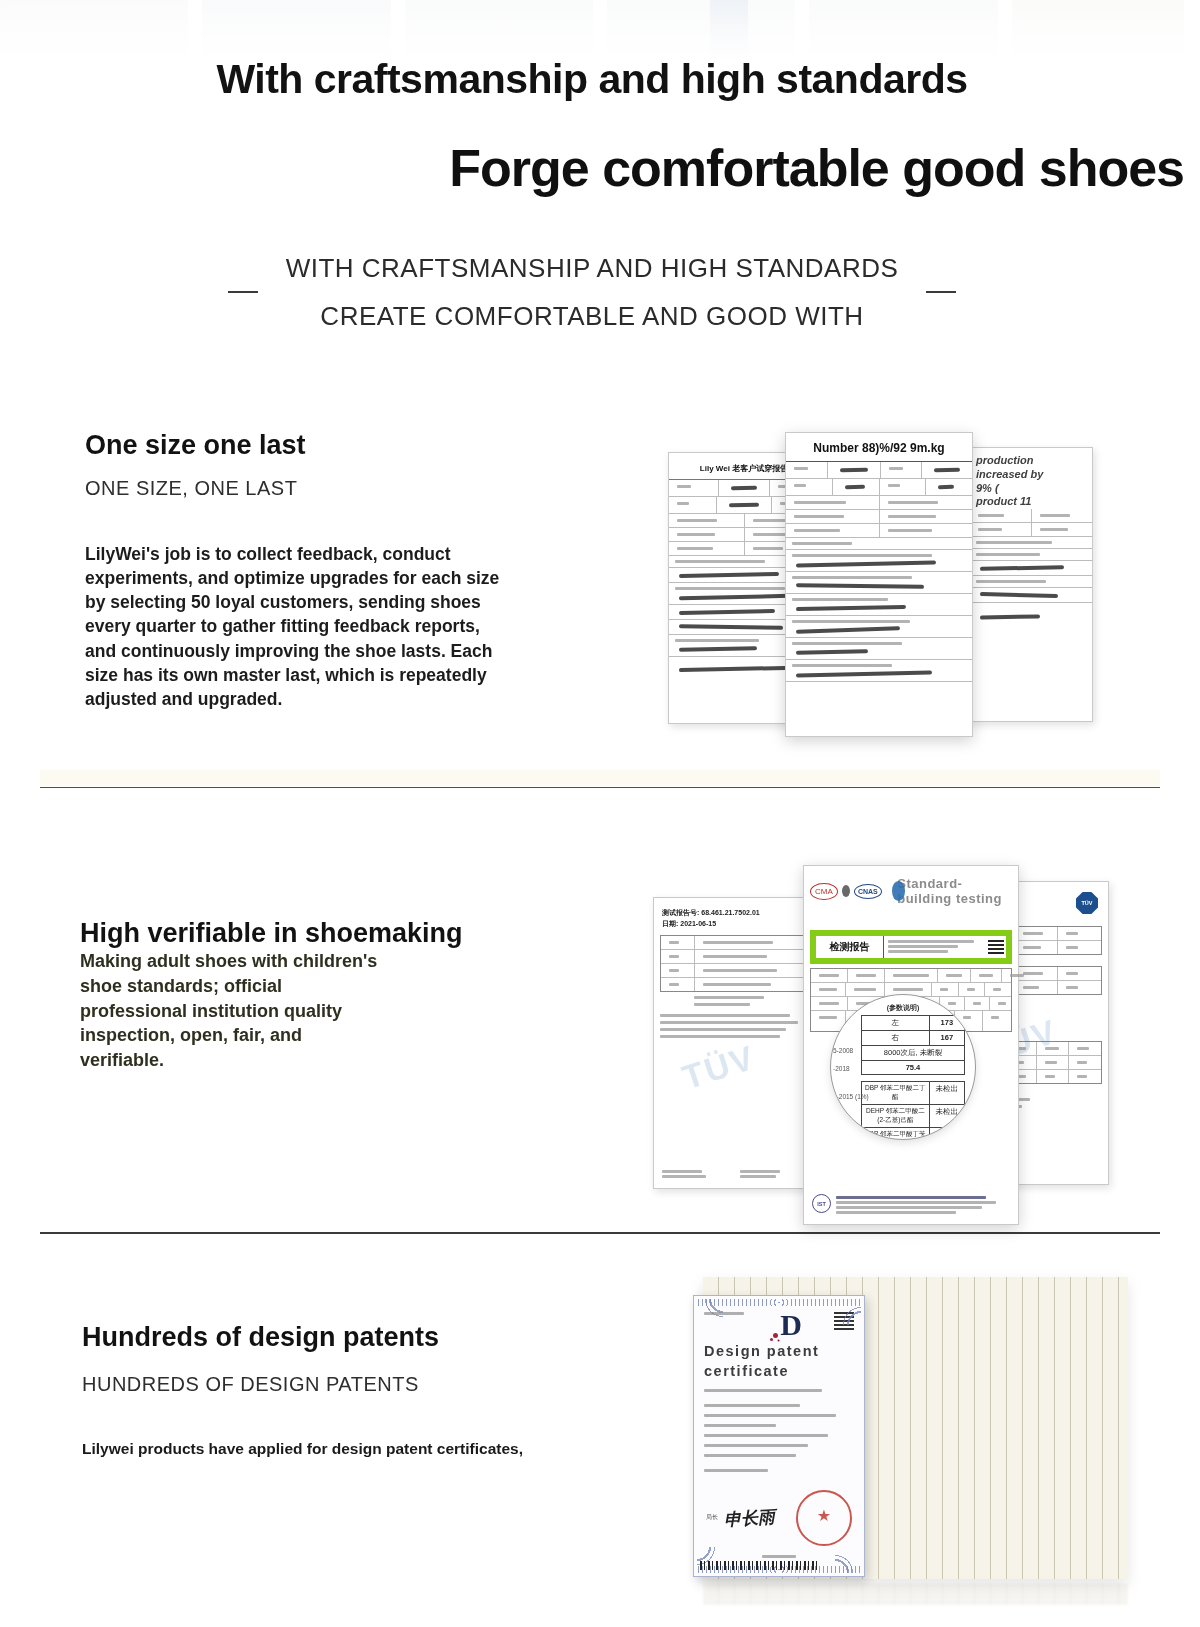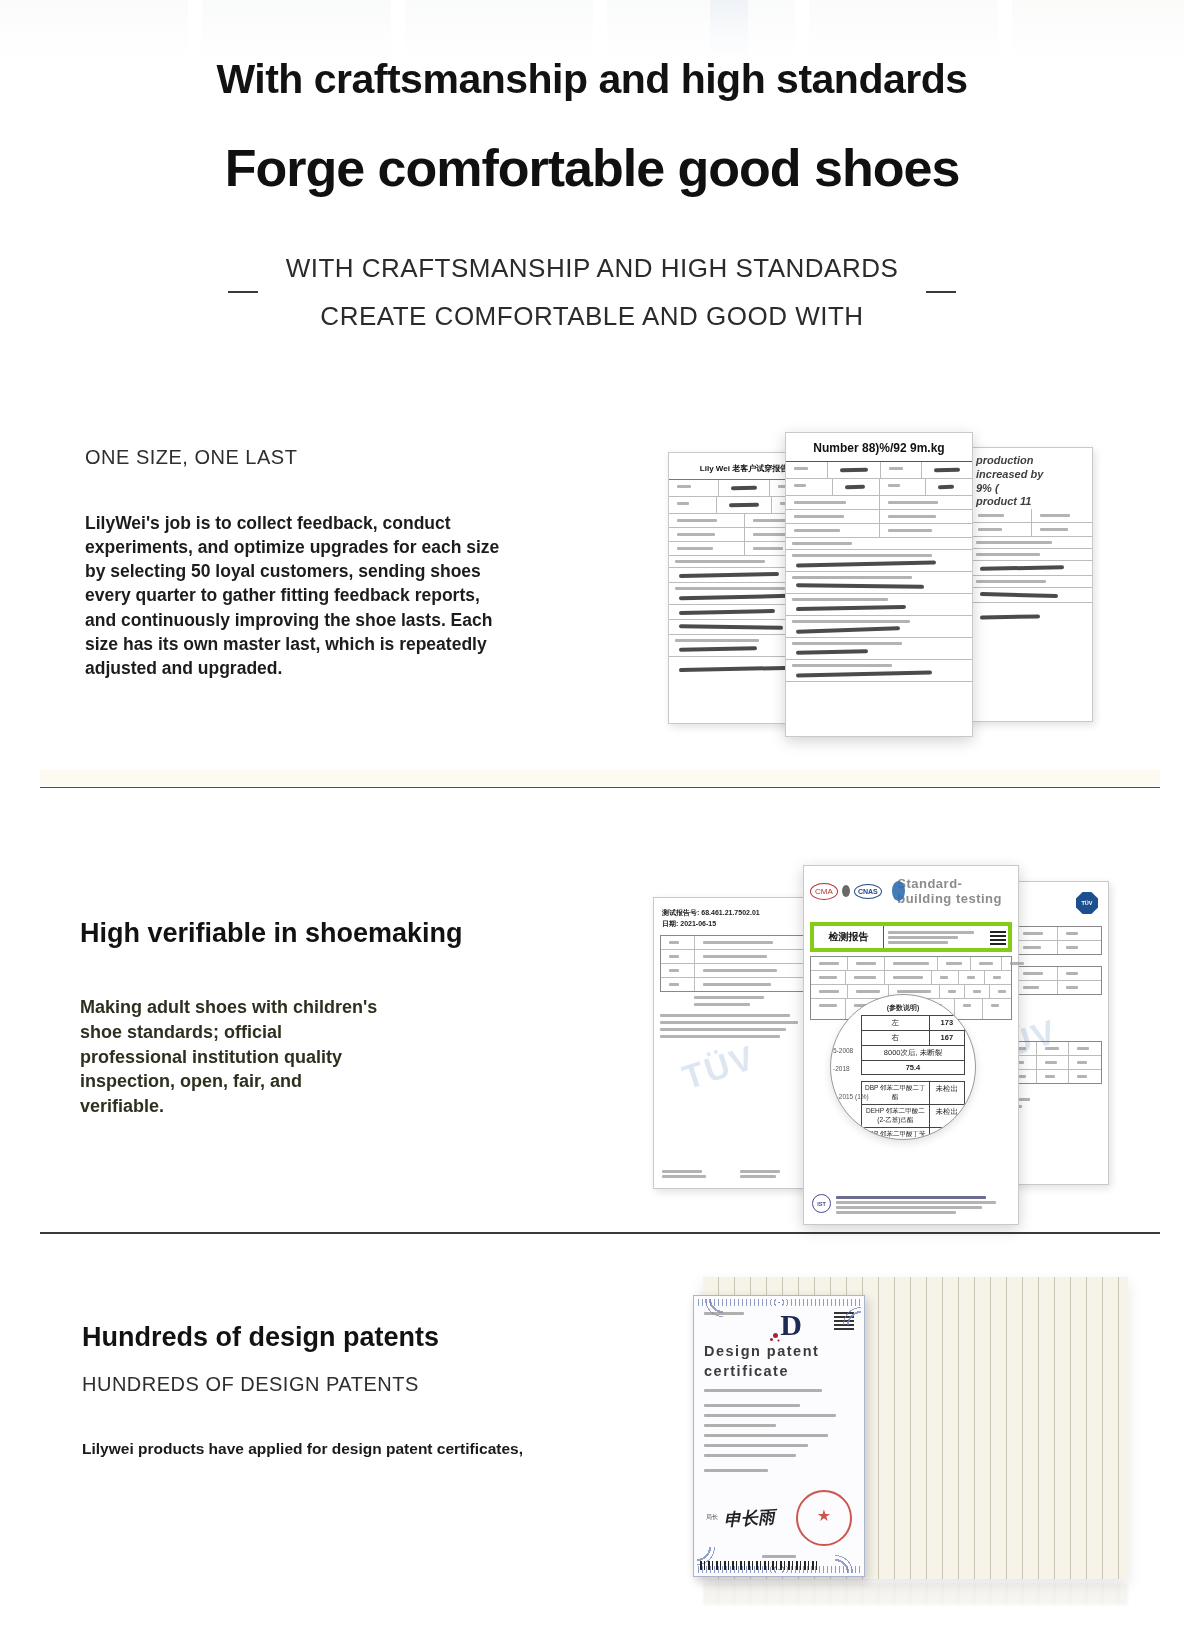--- a/index.html
+++ b/index.html
@@ -8,37 +8,37 @@
 
   
   .top-strip{position:absolute;top:0;left:0;width:1200px;height:58px;display:flex;gap:14px;}
   .top-strip .ph{flex:1;border-radius:2px;}
   .top-fade{position:absolute;top:0;left:0;width:1200px;height:62px;
             background:linear-gradient(to bottom,rgba(255,255,255,.72),rgba(255,255,255,.9) 55%,#fff 100%);}
 
   
   .h1{position:absolute;top:56px;left:0;width:100%;text-align:center;
       font-size:41px;font-weight:700;letter-spacing:-.5px;color:#121212;}
-  .h2{position:absolute;top:138px;left:0;width:100%;text-align:center;
+  .h2{position:absolute;top:138px;left:0;width:100%;text-align:right;
       font-size:52px;font-weight:700;letter-spacing:-1px;color:#101010;}
   .subtitle{position:absolute;top:244px;left:0;width:100%;display:flex;
             justify-content:center;align-items:center;gap:28px;}
   .subtitle .dash{width:30px;height:2px;background:#3a3a3a;}
   .subtitle .lines{text-align:center;font-size:26px;color:#2b2b2b;letter-spacing:.5px;line-height:1.85;}
 
   
   .sec-h{font-size:27px;font-weight:700;color:#121212;}
   .sec-sub{font-size:20px;color:#2e2e2e;letter-spacing:.5px;margin-top:16px;}
   .sec-body{font-weight:700;font-size:17.5px;line-height:1.38;color:#1c1c1c;}
 
   .sec1-text{position:absolute;top:430px;left:85px;width:435px;}
   .sec1-text .sec-body{margin-top:42px;}
 
   .sec2-text{position:absolute;top:918px;left:80px;width:430px;}
-  .sec2-text .sec-body{margin-top:46px;width:300px;color:#2f2f20;font-size:18px;}
+  .sec2-text .sec-body{width:300px;color:#2f2f20;font-size:18px;}
 
   .sec3-text{position:absolute;top:1322px;left:82px;width:500px;}
   .sec3-text .line1{margin-top:44px;font-size:15.5px;font-weight:700;color:#1a1a1a;}
   .sec3-text .para{margin-top:28px;font-size:16.5px;font-weight:700;width:390px;line-height:1.4;color:#1a1a1a;}
 
   
   .tint1{position:absolute;top:770px;left:40px;width:1120px;height:16px;background:rgba(246,240,216,.35);}
   .divider1{position:absolute;top:787px;left:40px;width:1120px;height:1px;background:#4d4d4d;}
   .divider2{position:absolute;top:1232px;left:40px;width:1120px;height:2px;background:#3b3b3b;}
 
@@ -67,21 +67,21 @@
   .rep-center{left:150px;top:0;width:214px;height:358px;z-index:2;box-shadow:0 4px 14px rgba(0,0,0,.18);}
   .rep-right{right:0;top:16px;width:144px;height:302px;z-index:0;}
   .rep-small{font-size:7px;font-weight:700;color:#222;line-height:1.5;}
   .wm{position:absolute;font-size:34px;font-weight:700;color:#2f6fb0;opacity:.16;transform:rotate(-18deg);letter-spacing:2px;}
   .logo-row{display:flex;align-items:center;gap:4px;padding:10px 6px 4px;}
   .cma{border:1.5px solid #b5322e;color:#b5322e;font-size:8px;font-weight:400;border-radius:50%;padding:3px 4px;}
   .dot-logo{width:12px;height:12px;border-radius:50%;background:#444;opacity:.8;}
   .cnas{border:1.5px solid #254a86;color:#254a86;font-size:7px;font-weight:700;border-radius:50%;padding:3px 3px;}
   .globe{width:20px;height:20px;border-radius:50%;background:#2f6fb0;opacity:.9;margin-left:6px;}
   .std-title{font-size:13px;font-weight:700;color:#8c8c8c;margin-left:-12px;letter-spacing:.5px;}
-  .rc-head{display:flex;border:4px solid #84cc16;margin:12px 6px 0;align-items:center;}
+  .rc-head{display:flex;border:6px solid #84cc16;margin:20px 6px 0;}
   .rc-head .cell-l{flex:1.1;border-right:1px solid #555;text-align:center;font-size:10px;font-weight:700;padding:4px 0;}
   .rc-head .cell-r{flex:1.6;padding:2px;}
   .qr{width:16px;height:16px;margin:2px;background:
       repeating-linear-gradient(0deg,#222 0 2px,#fff 2px 4px),
       repeating-linear-gradient(90deg,#222 0 2px,rgba(255,255,255,.6) 2px 4px);}
   .mini-table{margin:4px 6px;border:1px solid #888;}
   .mag{position:absolute;left:26px;top:128px;width:146px;height:146px;border-radius:50%;
        border:1px solid #9a9a9a;background:#fff;z-index:3;box-shadow:0 3px 8px rgba(0,0,0,.12);
        overflow:hidden;padding:8px 6px;box-sizing:border-box;}
   .mag-note{text-align:center;font-size:7px;color:#333;font-weight:700;}
@@ -158,20 +158,21 @@
   <div class="subtitle">
     <div class="dash"></div>
     <div class="lines">
       <div>WITH CRAFTSMANSHIP AND HIGH STANDARDS</div>
       <div>CREATE COMFORTABLE AND GOOD WITH</div>
     </div>
     <div class="dash"></div>
   </div>
 
   <div class="sec1-text">
+    <div class="sec-h">One size one last</div>
     <div class="sec-sub">ONE SIZE, ONE LAST</div>
     <div class="sec-body" style="width:420px">LilyWei's job is to collect feedback, conduct experiments, and optimize upgrades for each size by selecting 50 loyal customers, sending shoes every quarter to gather fitting feedback reports, and continuously improving the shoe lasts. Each size has its own master last, which is repeatedly adjusted and upgraded.</div>
   </div>
 
   <div class="sec1-docs">
 
     <div class="paper doc-a">
       <div class="doc-title">Lily Wei 老客户试穿报告</div>
       <div class="fgrid">
           <div>

